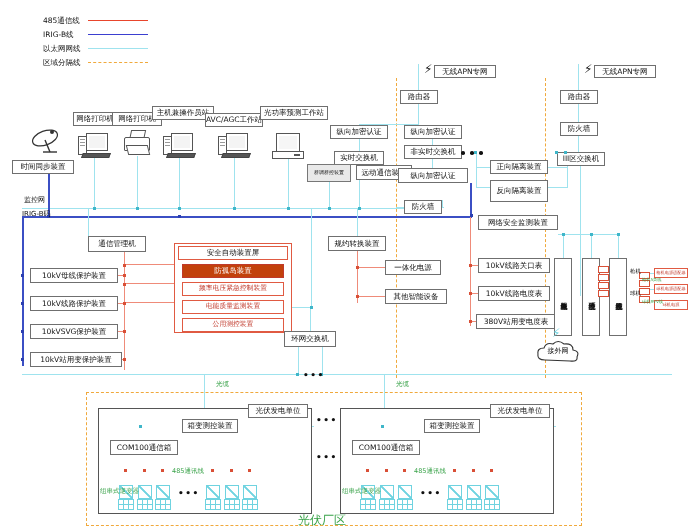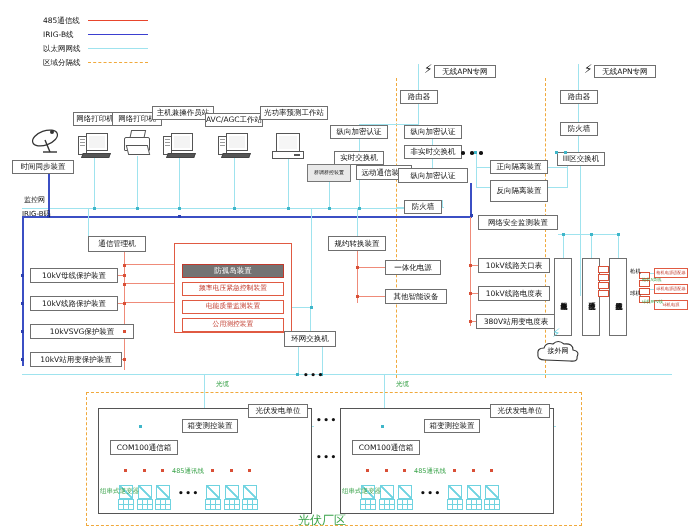--- a/index.html
+++ b/index.html
@@ -5,21 +5,21 @@
   html,body{margin:0;padding:0;background:#ffffff;}
   body{font-family:"DejaVu Sans","Liberation Sans",sans-serif;}
   #root{position:relative;width:690px;height:530px;overflow:hidden;background:#fff;}
   .abs{position:absolute;box-sizing:border-box;}
   
   .nb{position:absolute;box-sizing:border-box;border:1px solid #6f6f6f;background:#fff;
       color:#111;font-size:7.5px;line-height:1.05;display:flex;align-items:center;
       justify-content:center;text-align:center;padding:1px 2px;white-space:nowrap;z-index:6;}
   .nb.sm{font-size:6.8px;}
   .nb.red{border:1px solid #e05a42;color:#c0392b;}
-  .nb.redfill{border:1px solid #c0392b;background:#737373;color:#fff;}
+  .nb.redfill{border:1px solid #c0392b;background:#c2410c;color:#fff;}
   .nb.vert{writing-mode:vertical-rl;text-orientation:upright;white-space:normal;
            letter-spacing:0px;line-height:1.0;font-size:7px;padding:2px 1px;}
   .nb.gray{border:1px solid #777;background:#e9e9e9;}
   
   .ln{position:absolute;z-index:2;}
   .h-cy{background:#9fe3ee;height:1px;}
   .v-cy{background:#9fe3ee;width:1px;}
   .h-bl{background:#3b4fc4;height:1.6px;}
   .v-bl{background:#3b4fc4;width:1.6px;}
   .h-rd{background:#ef8b79;height:1px;}
@@ -223,21 +223,21 @@
   <div class="ln v-cy" style="left:567px;top:166px;height:22px;"></div>
   <div class="dot cy sq" style="left:474px;top:151px;"></div>
   <div class="dot cy sq" style="left:555px;top:151px;"></div>
   <div class="dot cy sq" style="left:564px;top:151px;"></div>
 
   <div class="nb" style="left:478px;top:215px;width:80px;height:15px;">网络安全监测装置</div>
 
   <div class="nb" style="left:88px;top:236px;width:58px;height:16px;">通信管理机</div>
   <div class="nb" style="left:30px;top:268px;width:88px;height:15px;">10kV母线保护装置</div>
   <div class="nb" style="left:30px;top:296px;width:88px;height:15px;">10kV线路保护装置</div>
-  <div class="nb" style="left:30px;top:324px;width:104px;height:15px;">10kVSVG保护装置</div>
+  <div class="nb" style="left:30px;top:324px;width:88px;height:15px;">10kVSVG保护装置</div>
   <div class="nb" style="left:30px;top:352px;width:92px;height:15px;">10kV站用变保护装置</div>
   <div class="dot bl sq" style="left:21px;top:274px;"></div>
   <div class="dot bl sq" style="left:21px;top:302px;"></div>
   <div class="dot bl sq" style="left:21px;top:330px;"></div>
   <div class="dot bl sq" style="left:21px;top:358px;"></div>
 
   <div class="ln v-rd" style="left:124px;top:252px;height:118px;"></div>
   <div class="ln h-rd" style="left:118px;top:275px;width:6px;"></div>
   <div class="ln h-rd" style="left:118px;top:303px;width:6px;"></div>
   <div class="ln h-rd" style="left:118px;top:331px;width:6px;"></div>
@@ -247,20 +247,21 @@
   <div class="dot rd sq" style="left:123px;top:283px;"></div>
   <div class="dot rd sq" style="left:123px;top:302px;"></div>
   <div class="dot rd sq" style="left:123px;top:330px;"></div>
   <div class="dot rd sq" style="left:123px;top:358px;"></div>
 
   <div class="ln h-rd" style="left:124px;top:264px;width:50px;"></div>
   <div class="ln h-rd" style="left:124px;top:283px;width:50px;"></div>
   <div class="ln h-rd" style="left:124px;top:302px;width:50px;"></div>
 
   <div class="abs" style="left:174px;top:243px;width:118px;height:90px;border:1.4px solid #e05a42;background:#fff;z-index:4;"></div>
+  <div class="nb" style="left:178px;top:246px;width:110px;height:14px;border-color:#e05a42;">安全自动装置屏</div>
   <div class="nb redfill" style="left:182px;top:264px;width:102px;height:14px;">防孤岛装置</div>
   <div class="nb red sm" style="left:182px;top:282px;width:102px;height:14px;">频率电压紧急控制装置</div>
   <div class="nb red sm" style="left:182px;top:300px;width:102px;height:14px;">电能质量监测装置</div>
   <div class="nb red sm" style="left:182px;top:318px;width:102px;height:14px;">公用测控装置</div>
   <div class="ln h-cy" style="left:284px;top:307px;width:28px;"></div>
   <div class="dot cy sq" style="left:310px;top:306px;"></div>
   <div class="ln v-cy" style="left:311px;top:208px;height:99px;"></div>
 
   <div class="nb" style="left:328px;top:236px;width:58px;height:15px;">规约转换装置</div>
   <div class="ln v-cy" style="left:357px;top:208px;height:28px;"></div>

